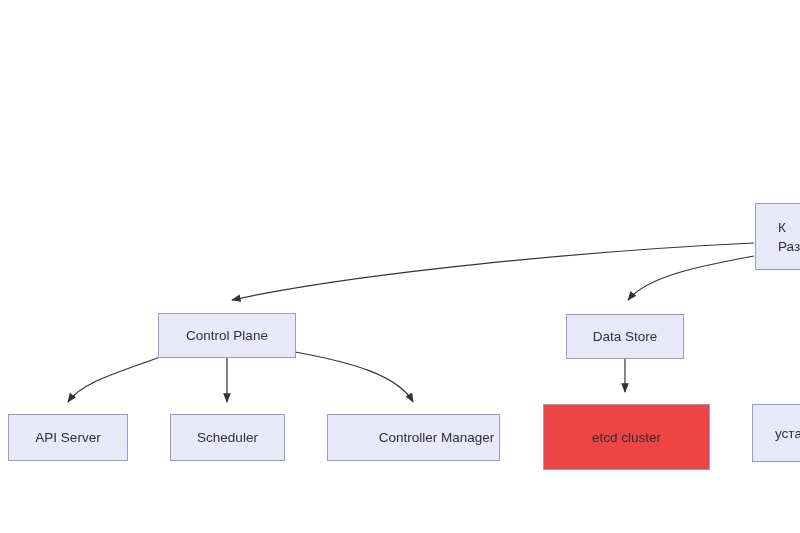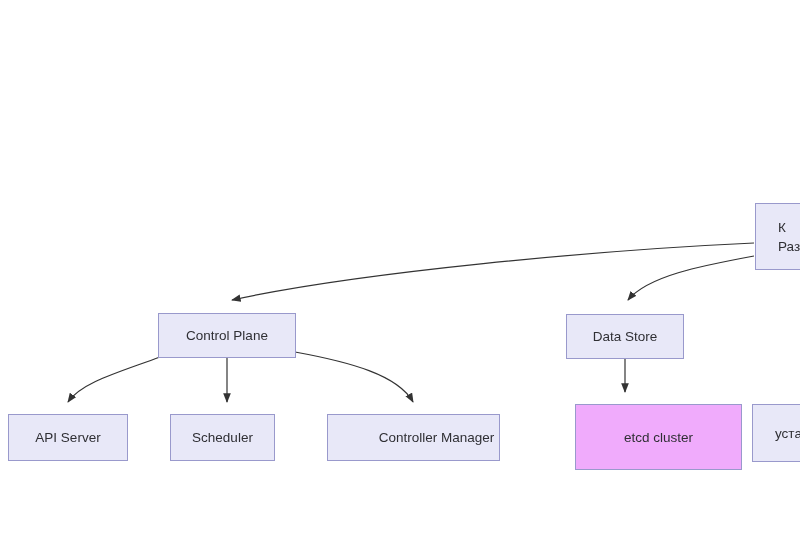--- a/index.html
+++ b/index.html
@@ -82,29 +82,29 @@
   </div>
 
   <div class="node" style="left: 566px; top: 314px; width: 118px; height: 45px; background: rgb(232, 232, 248); border-color: rgb(153, 153, 204); color: rgb(47, 47, 52);">
     <span class="line">Data Store</span>
   </div>
 
   <div class="node" style="left: 8px; top: 414px; width: 120px; height: 47px; background: rgb(232, 232, 248); border-color: rgb(153, 153, 204); color: rgb(47, 47, 52);">
     <span class="line">API Server</span>
   </div>
 
-  <div class="node" style="left: 170px; top: 414px; width: 105px; height: 47px; background: rgb(232, 232, 248); border-color: rgb(153, 153, 204); color: rgb(47, 47, 52);">
+  <div class="node" style="left: 170px; top: 414px; width: 115px; height: 47px; background: rgb(232, 232, 248); border-color: rgb(153, 153, 204); color: rgb(47, 47, 52);">
     <span class="line">Scheduler</span>
   </div>
 
   <div class="node" style="left: 327px; top: 414px; width: 173px; height: 47px; background: rgb(232, 232, 248); border-color: rgb(153, 153, 204); color: rgb(47, 47, 52); padding-left: 46px;">
     <span class="line">Controller Manager</span>
   </div>
 
-  <div class="node" style="left: 543px; top: 404px; width: 167px; height: 66px; background: #f0abfc; border-color: rgb(153, 153, 204); color: rgb(47, 47, 52); margin-left: 32px;">
+  <div class="node" style="left: 543px; top: 404px; width: 167px; height: 66px; background: #ef4444; border-color: rgb(153, 153, 204); color: rgb(47, 47, 52);">
     <span class="line">etcd cluster</span>
   </div>
 
   <div class="node clipped" style="left: 752px; top: 404px; width: 130px; height: 58px; background: rgb(232, 232, 248); border-color: rgb(153, 153, 204); color: rgb(47, 47, 52);">
     <span class="line">уста</span>
   </div>
 
 </div>
 
 </body></html>

